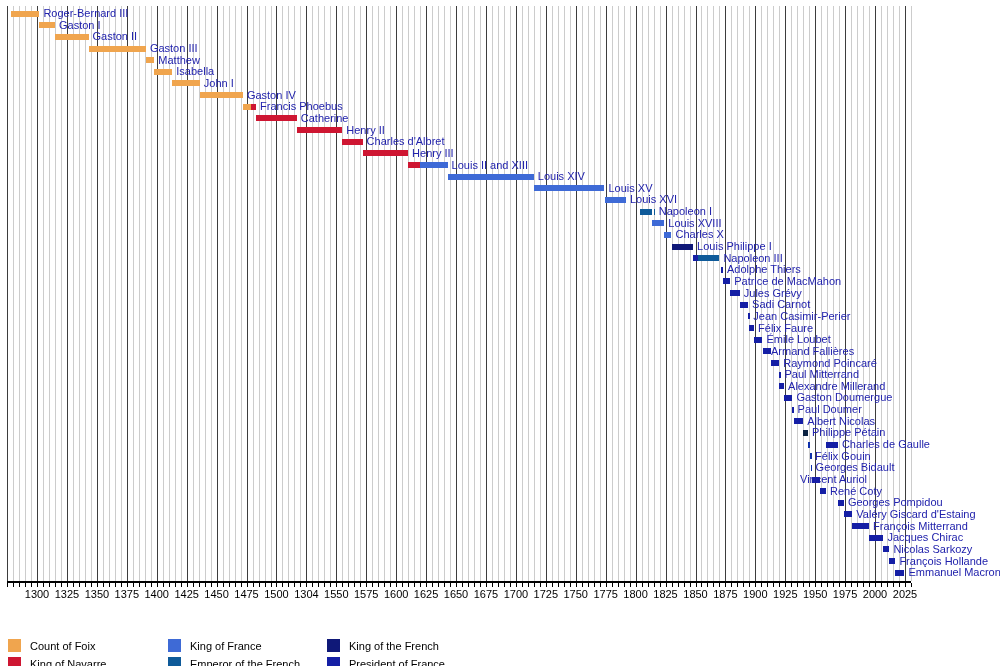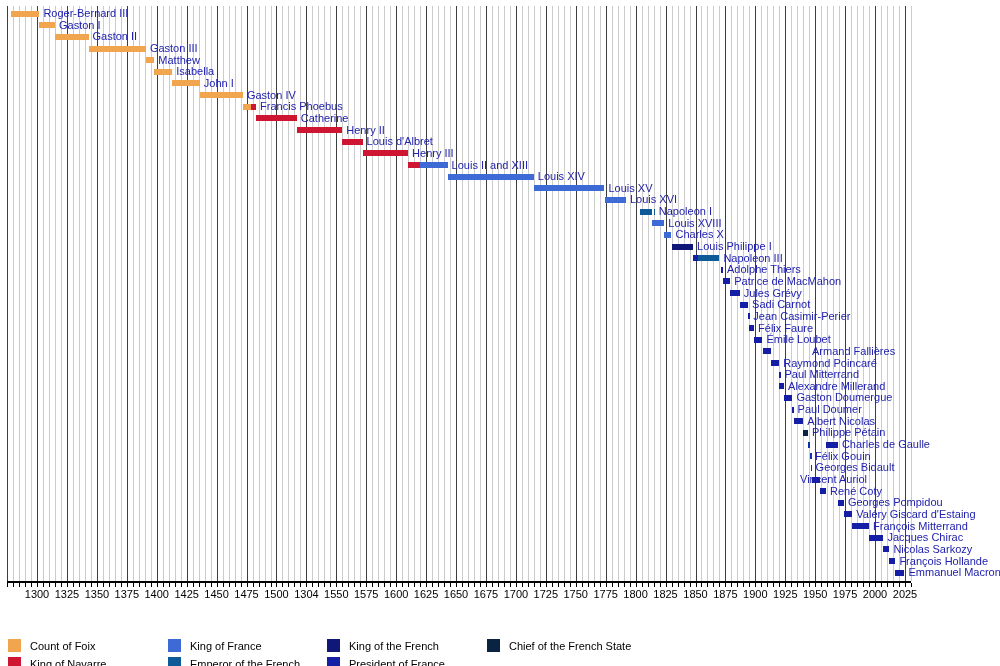--- a/index.html
+++ b/index.html
@@ -377,21 +377,21 @@
       <div class="bar" style="left: 199.8px; width: 43.1px; top: 92px; background: rgb(240, 165, 78);"></div>
       <div class="rname" style="left: 246.9px; top: 89.5px; color: rgb(33, 34, 172);">Gaston IV</div>
       <div class="bar" style="left: 242.9px; width: 8.4px; top: 103.7px; background: rgb(240, 165, 78);"></div>
       <div class="bar" style="left: 251.3px; width: 4.8px; top: 103.7px; background: rgb(206, 22, 50);"></div>
       <div class="rname" style="left: 260.1px; top: 101.2px; color: rgb(33, 34, 172);">Francis Phoebus</div>
       <div class="bar" style="left: 256.1px; width: 40.7px; top: 115.4px; background: rgb(206, 22, 50);"></div>
       <div class="rname" style="left: 300.8px; top: 112.9px; color: rgb(33, 34, 172);">Catherine</div>
       <div class="bar" style="left: 296.8px; width: 45.5px; top: 127px; background: rgb(206, 22, 50);"></div>
       <div class="rname" style="left: 346.3px; top: 124.5px; color: rgb(33, 34, 172);">Henry II</div>
       <div class="bar" style="left: 342.3px; width: 20.4px; top: 138.7px; background: rgb(206, 22, 50);"></div>
-      <div class="rname" style="left: 366.6px; top: 136.2px; color: rgb(33, 34, 172);">Louis d'Albret</div>
+      <div class="rname" style="left: 366.6px; top: 136.2px; color: rgb(33, 34, 172);">Charles d'Albret</div>
       <div class="bar" style="left: 362.6px; width: 45.5px; top: 150.3px; background: rgb(206, 22, 50);"></div>
       <div class="rname" style="left: 412.1px; top: 147.8px; color: rgb(33, 34, 172);">Henry III</div>
       <div class="bar" style="left: 408.1px; width: 12px; top: 162px; background: rgb(206, 22, 50);"></div>
       <div class="bar" style="left: 420.1px; width: 27.5px; top: 162px; background: rgb(62, 106, 214);"></div>
       <div class="rname" style="left: 451.6px; top: 159.5px; color: rgb(33, 34, 172);">Louis II and XIII</div>
       <div class="bar" style="left: 447.6px; width: 86.2px; top: 173.6px; background: rgb(62, 106, 214);"></div>
       <div class="rname" style="left: 537.8px; top: 171.1px; color: rgb(33, 34, 172);">Louis XIV</div>
       <div class="bar" style="left: 533.8px; width: 70.6px; top: 185.3px; background: rgb(62, 106, 214);"></div>
       <div class="rname" style="left: 608.5px; top: 182.8px; color: rgb(33, 34, 172);">Louis XV</div>
       <div class="bar" style="left: 604.5px; width: 21.5px; top: 196.9px; background: rgb(62, 106, 214);"></div>
@@ -416,21 +416,21 @@
       <div class="rname" style="left: 743.8px; top: 287.6px; color: rgb(33, 34, 172);">Jules Grévy</div>
       <div class="bar" style="left: 739.8px; width: 8.4px; top: 301.8px; background: rgb(21, 31, 165);"></div>
       <div class="rname" style="left: 752.1px; top: 299.3px; color: rgb(33, 34, 172);">Sadi Carnot</div>
       <div class="bar" style="left: 748.1px; width: 1.6px; top: 313.4px; background: rgb(21, 31, 165);"></div>
       <div class="rname" style="left: 753.3px; top: 310.9px; color: rgb(33, 34, 172);">Jean Casimir-Perier</div>
       <div class="bar" style="left: 749.3px; width: 4.8px; top: 325.1px; background: rgb(21, 31, 165);"></div>
       <div class="rname" style="left: 758.1px; top: 322.6px; color: rgb(33, 34, 172);">Félix Faure</div>
       <div class="bar" style="left: 754.1px; width: 8.4px; top: 336.7px; background: rgb(21, 31, 165);"></div>
       <div class="rname" style="left: 766.5px; top: 334.2px; color: rgb(33, 34, 172);">Émile Loubet</div>
       <div class="bar" style="left: 762.5px; width: 8.4px; top: 348.4px; background: rgb(21, 31, 165);"></div>
-      <div class="rname" style="left: 812px; top: 345.9px; color: rgb(33, 34, 172);">Armand Fallières</div>
+      <div class="rname" style="left: 771px; top: 345.9px; color: rgb(33, 34, 172);">Armand Fallières</div>
       <div class="bar" style="left: 770.9px; width: 8.4px; top: 360px; background: rgb(21, 31, 165);"></div>
       <div class="rname" style="left: 783.3px; top: 357.5px; color: rgb(33, 34, 172);">Raymond Poincaré</div>
       <div class="bar" style="left: 779.3px; width: 1.6px; top: 371.7px; background: rgb(21, 31, 165);"></div>
       <div class="rname" style="left: 784.5px; top: 369.2px; color: rgb(33, 34, 172);">Paul Mitterrand</div>
       <div class="bar" style="left: 779.3px; width: 4.8px; top: 383.3px; background: rgb(21, 31, 165);"></div>
       <div class="rname" style="left: 788.1px; top: 380.8px; color: rgb(33, 34, 172);">Alexandre Millerand</div>
       <div class="bar" style="left: 784.1px; width: 8.4px; top: 394.9px; background: rgb(21, 31, 165);"></div>
       <div class="rname" style="left: 796.4px; top: 392.4px; color: rgb(33, 34, 172);">Gaston Doumergue</div>
       <div class="bar" style="left: 792.4px; width: 1.6px; top: 406.6px; background: rgb(21, 31, 165);"></div>
       <div class="rname" style="left: 797.6px; top: 404.1px; color: rgb(33, 34, 172);">Paul Doumer</div>
@@ -483,19 +483,15 @@
           <span>Emperor of the French</span>
         </div>
         <div class="legend-item">
           <div class="swatch" style="background: rgb(15, 24, 120);"></div>
           <span>King of the French</span>
         </div>
         <div class="legend-item">
           <div class="swatch" style="background: rgb(21, 31, 165);"></div>
           <span>President of France</span>
         </div>
-        <div class="legend-item">
-          <div class="swatch" style="background: rgb(11, 35, 66);"></div>
-          <span>Chief of the French State</span>
-        </div>
       </div>
   </div>
 </div>
 
 </body></html>

